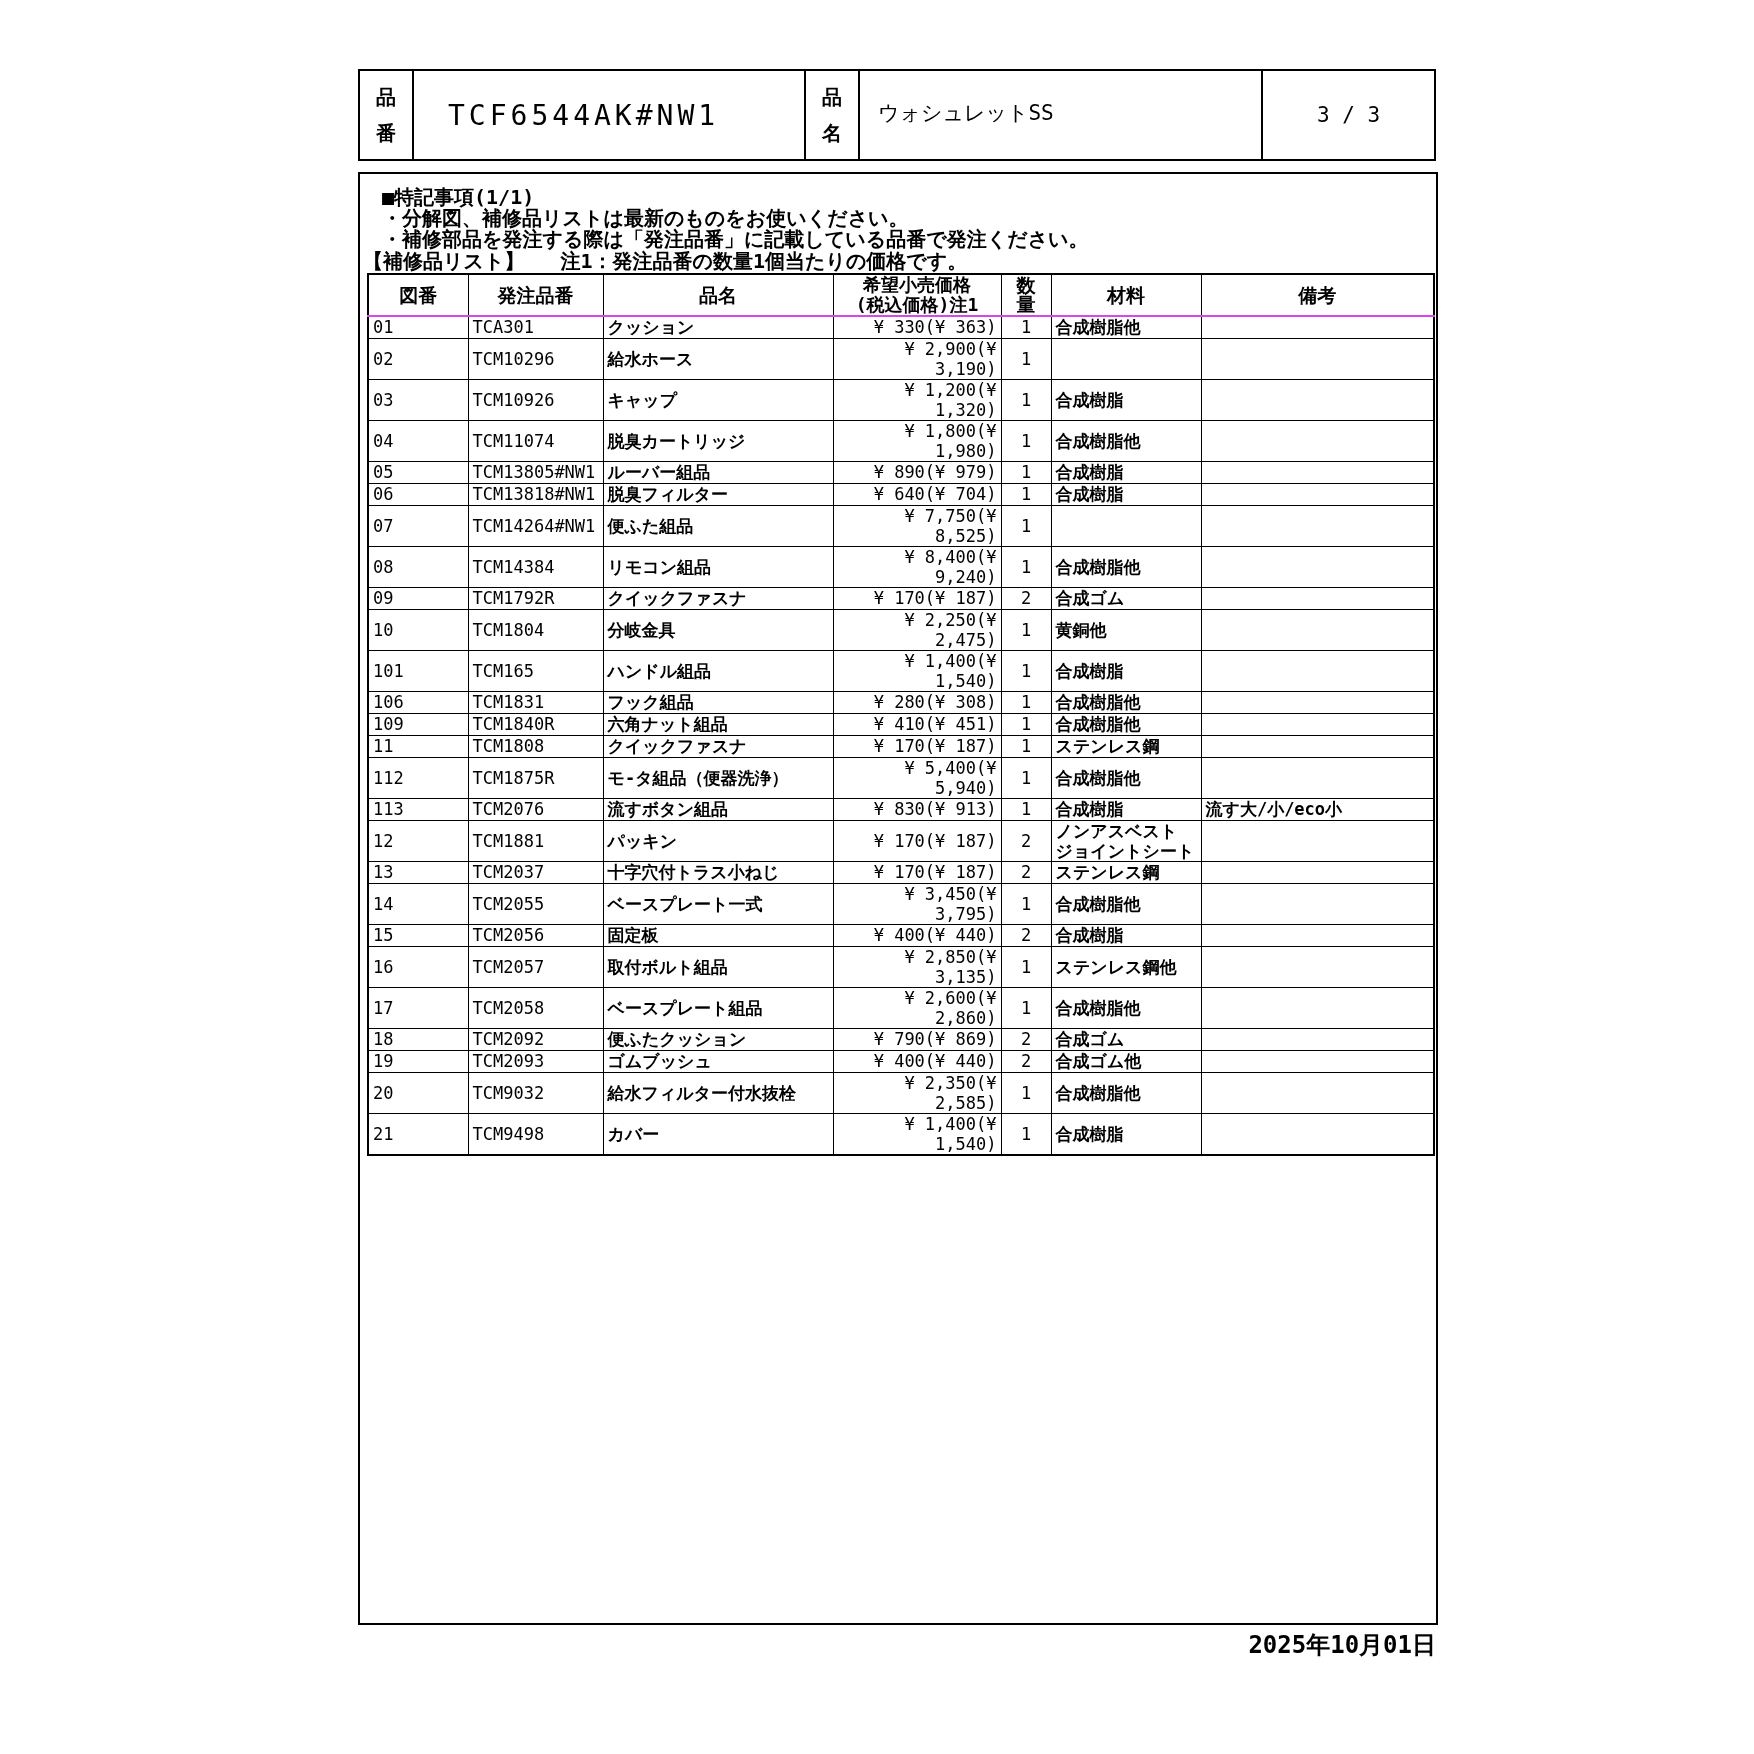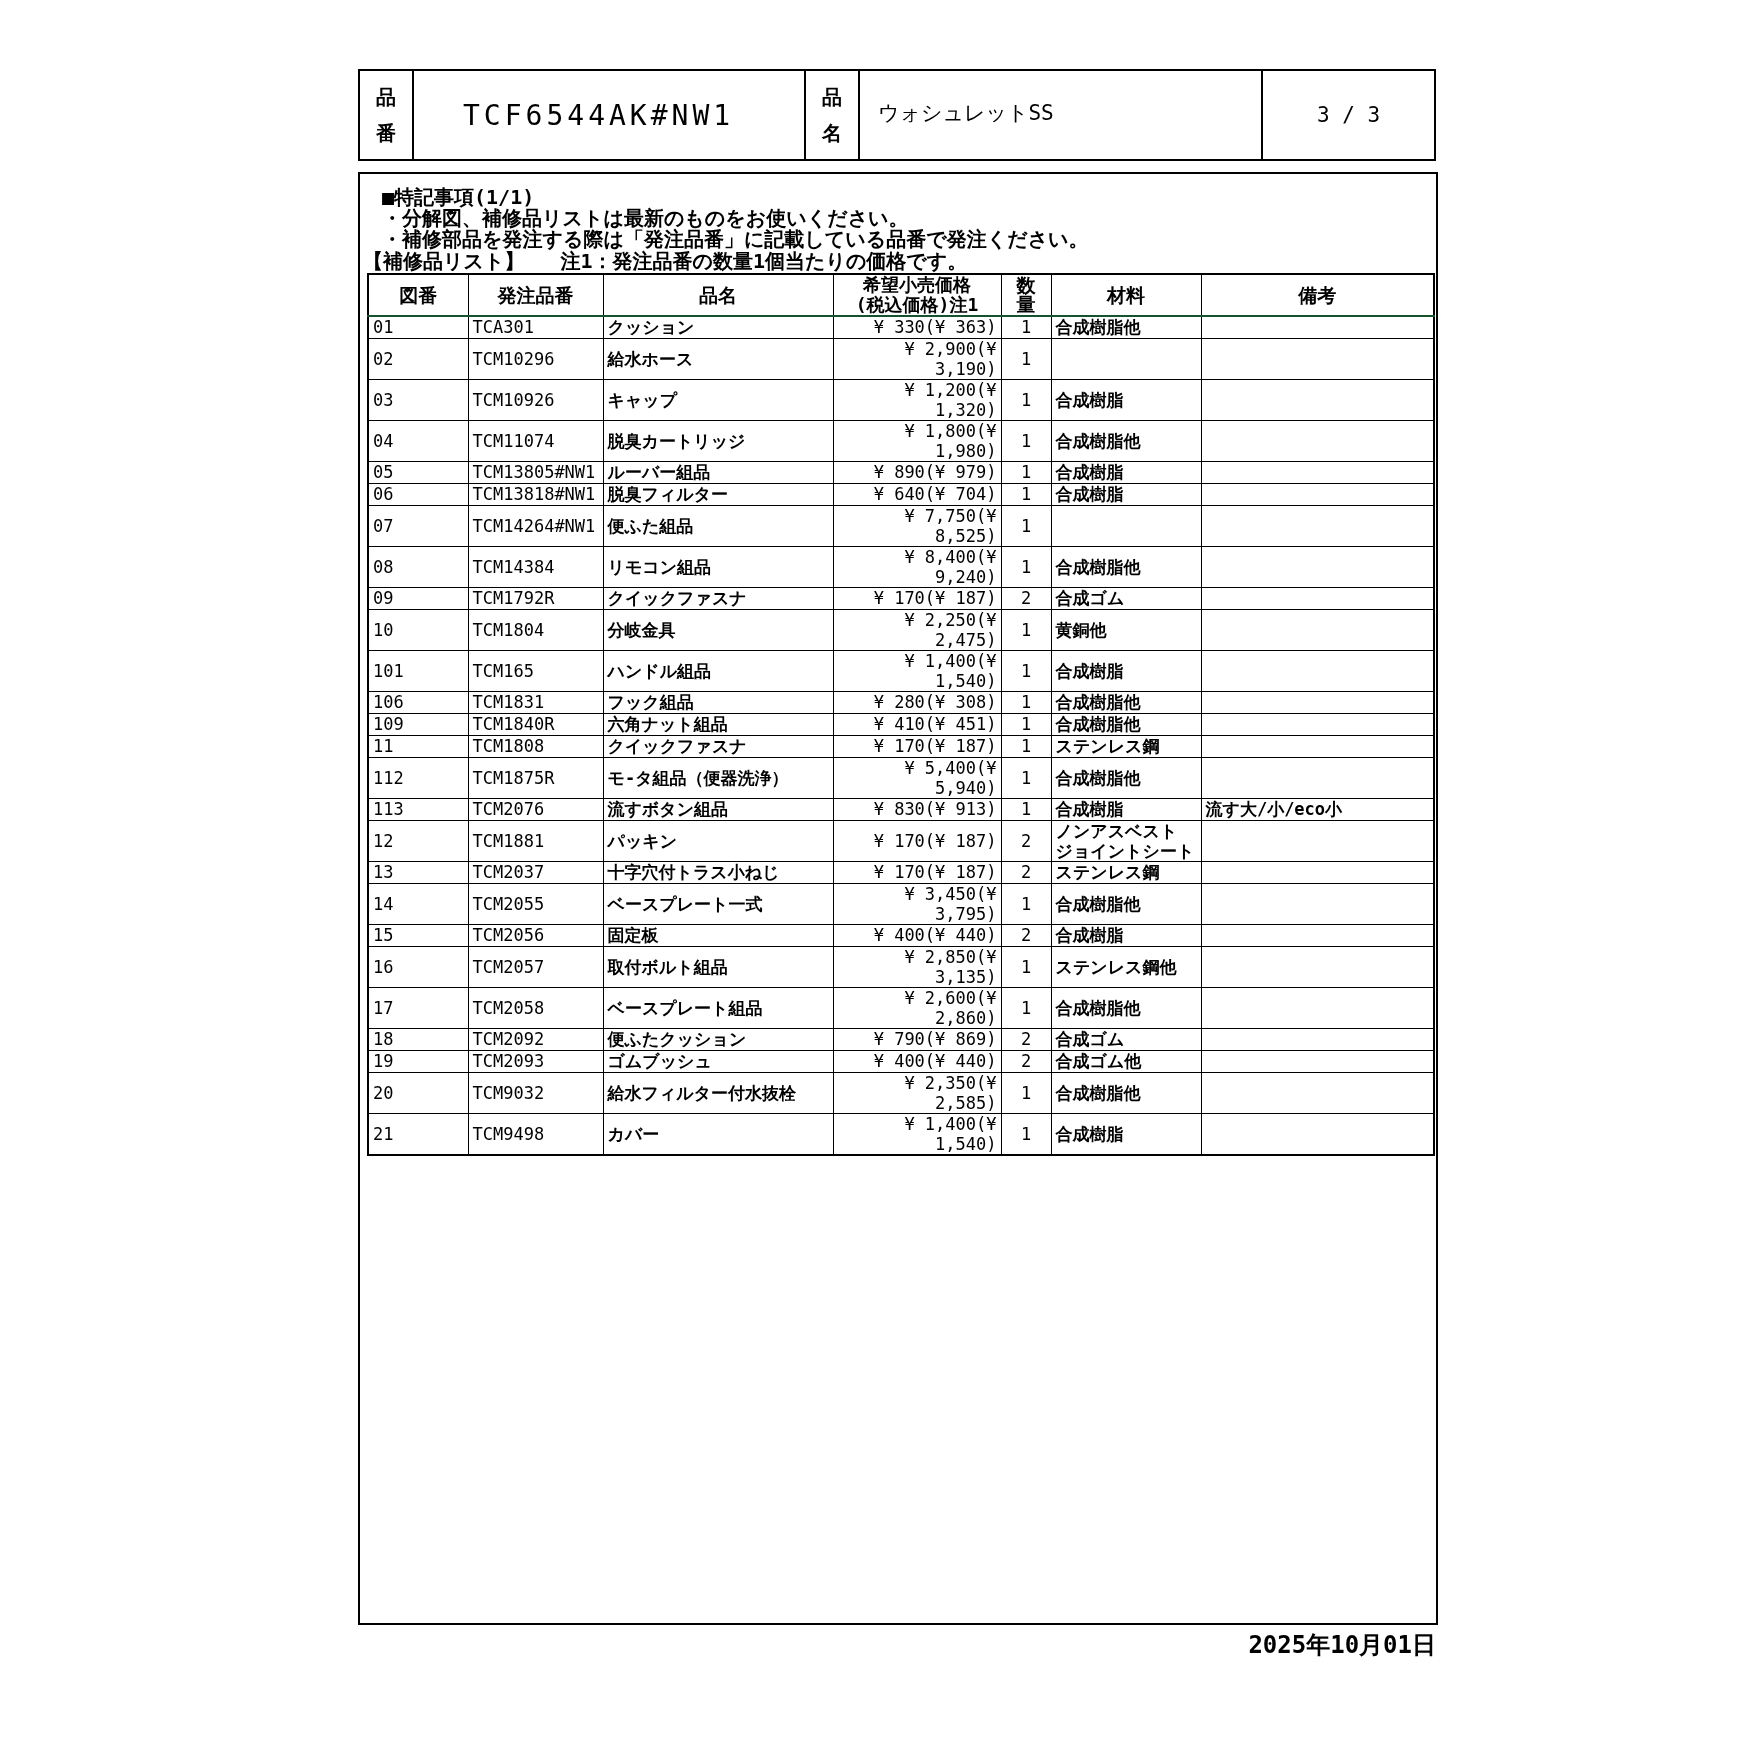--- a/index.html
+++ b/index.html
@@ -17,21 +17,21 @@
     position:absolute;left:358px;top:69px;width:1078px;height:92px;
     border:2px solid #000;box-sizing:border-box;
     display:flex;
   }
   .hcell{box-sizing:border-box;display:flex;align-items:center;}
   .vlabel{
     width:54px;border-right:2px solid #000;
     display:flex;flex-direction:column;justify-content:space-evenly;align-items:center;
     font-size:20px;font-weight:bold;line-height:1;
   }
-  .hv-partno{width:392px;border-right:2px solid #000;padding-left:49px;
+  .hv-partno{width:392px;border-right:2px solid #000;padding-left:34px;
     font-size:28px;letter-spacing:4px;}
   .hv-name{width:403px;border-right:2px solid #000;padding:28px 0 0 18px;
     font-size:21px;align-items:flex-start;}
   .hv-page{flex:1;justify-content:center;font-size:21px;}
 
   
   .content-box{
     position:absolute;left:358px;top:172px;width:1080px;height:1453px;
     border:2px solid #000;box-sizing:border-box;
   }
@@ -46,21 +46,21 @@
     position:absolute;top:99px;left:7px;
     border-collapse:collapse;table-layout:fixed;
     font-size:17px;
   }
   .parts-table th,.parts-table td{
     border:1px solid #000;box-sizing:border-box;
     padding:0 4px;overflow:hidden;white-space:pre-line;
   }
   .parts-table{border:2px solid #000;}
   .parts-table thead th{
-    border-bottom:2px solid #14532d;
+    border-bottom:2px solid #d946ef;
     font-size:19px;font-weight:bold;text-align:center;height:31px;
     line-height:21px;
   }
   .parts-table thead th.th-price{font-size:18px;line-height:20px;margin-left:35px;}
   .parts-table td{height:22px;line-height:20px;}
   .col-fig{text-align:left;padding-left:7px;}
   .col-order{text-align:left;padding-left:7px;}
   .col-name{text-align:left;padding-left:7px;font-weight:bold;}
   .col-price{text-align:right;padding-right:9px;}
   .col-qty{text-align:center;}

